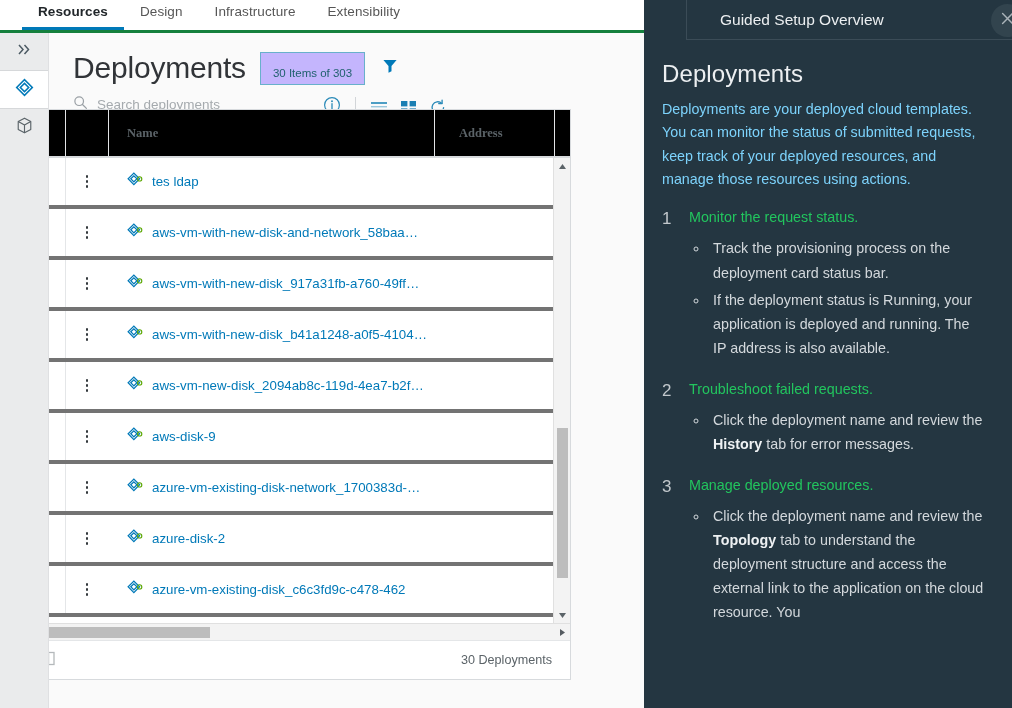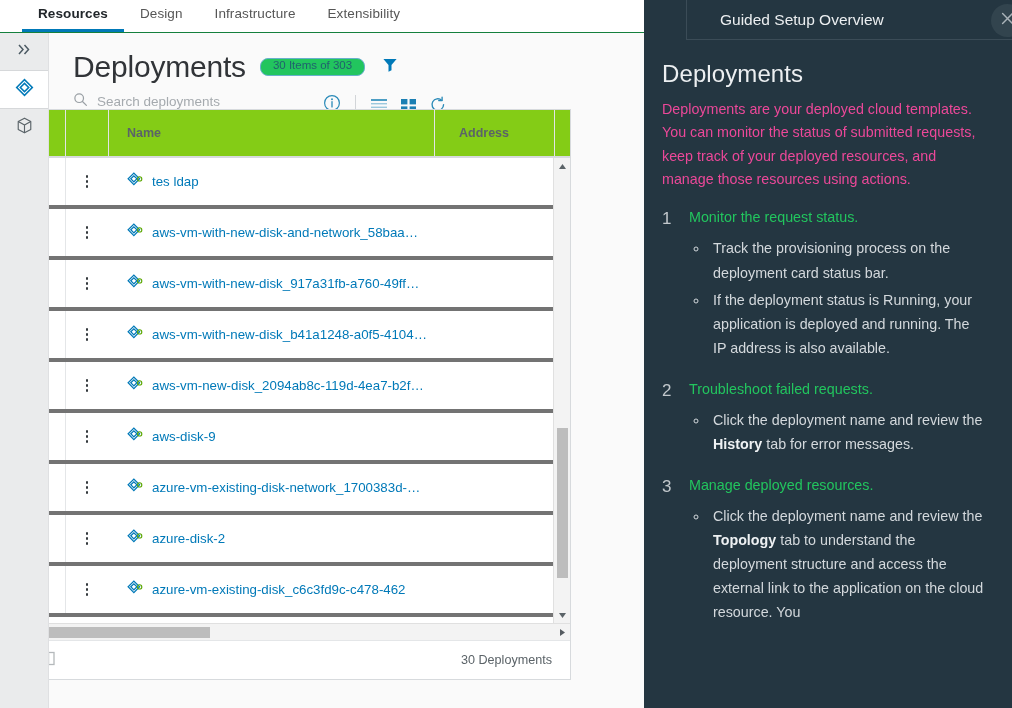--- a/index.html
+++ b/index.html
@@ -9,21 +9,21 @@
     overflow: hidden;
     background: #ffffff;
     font-family: "Liberation Sans", sans-serif;
     -webkit-font-smoothing: antialiased;
   }
   #app { position: relative; width: 1012px; height: 708px; background: #fafafa; }
 
   
   .tabbar {
     position: absolute; top: 0; left: 0; width: 1012px; height: 33px;
-    background: #ffffff; border-bottom: 1px solid #15803d;
+    background: #ffffff; border-bottom: 3px solid #15803d;
     display: flex; align-items: flex-end; padding-left: 22px;
     z-index: 4;
   }
   .tab {
     font-size: 13.5px; color: #565656; padding: 0 16px 9px 16px;
     cursor: pointer; white-space: nowrap; letter-spacing: .1px;
     border-bottom: 3px solid transparent; line-height: 1;
   }
   .tab.active { color: #21262a; font-weight: 600; border-bottom-color: #0079b8; }
 
@@ -49,23 +49,23 @@
 
   .page-title-row {
     display: flex; align-items: center; gap: 14px;
     padding: 19px 0 0 24px;
   }
   .page-title {
     font-size: 30px; font-weight: 300; color: #313438; letter-spacing: -.2px;
     line-height: 1;
   }
   .count-badge {
-    border: 1px solid #68b0cb; border-radius: 8px;
-    background: #22c55e; color: #21616e;
-    font-size: 11.5px; padding: 1px 12px 4px; white-space: nowrap;
+    border: 1px solid #68b0cb; border-radius: 0;
+    background: #c4b5fd; color: #21616e;
+    font-size: 11.5px; padding: 15px 12px 4px; white-space: nowrap;
     line-height: 1;
   }
   .filter-btn { cursor: pointer; display: flex; align-items: center; margin-left: 2px; }
 
   .search-row {
     display: flex; align-items: center; padding: 10px 0 0 24px; gap: 0;
   }
   .search-box {
     display: flex; align-items: center; gap: 9px;
     width: 236px; border-bottom: 1px solid #b7bcc0; padding-bottom: 5px;
@@ -81,22 +81,23 @@
   .view-icon { cursor: pointer; display: flex; }
 
   
   .grid-wrap {
     position: absolute; left: 22px; top: 109px; width: 549px; height: 571px;
     background: #ffffff; border: 1px solid #d7dadd;
     display: flex; flex-direction: column;
   }
   .grid-head {
     display: flex; height: 48px; flex: 0 0 48px;
-    background: #84cc16; border-bottom: 2px solid #d7dadd;
+    background: #000000; border-bottom: 2px solid #d7dadd;
     align-items: stretch;
+    font-family: Liberation Serif, serif;
   }
   .hc { display: flex; align-items: center; font-size: 12.5px; font-weight: 700; color: #5b6368; }
   .hc-expand { width: 42px; }
   .hc-menu   { width: 43px; border-left: 1px solid #e2e4e6; }
   .hc-name   { flex: 1 1 auto; border-left: 1px solid #e2e4e6; padding-left: 18px; }
   .hc-addr   { width: 120px; border-left: 1px solid #e2e4e6; padding-left: 24px; }
   .hc-pad    { width: 16px; border-left: 1px solid #e2e4e6; }
 
   .grid-body { flex: 1 1 auto; position: relative; overflow: hidden; }
   .grid-rows { position: absolute; inset: 0; }
@@ -163,21 +164,21 @@
   .panel-close {
     position: absolute; right: -12px; top: 4px; width: 33px; height: 33px;
     border-radius: 50%; background: #32444e; display: flex;
     align-items: center; justify-content: center; cursor: pointer;
   }
   .panel-body { padding: 20px 26px 0 18px; }
   .panel-h2 {
     font-size: 24px; font-weight: 300; color: #eceff1; margin-bottom: 10px;
     letter-spacing: .1px;
   }
-  .panel-p { font-size: 14.3px; line-height: 1.63; color: #ec4899; }
+  .panel-p { font-size: 14.3px; line-height: 1.63; color: #7dd3fc; }
   ol.steps { list-style: none; margin-top: 17px; }
   ol.steps > li { display: flex; gap: 14px; margin-bottom: 17px; }
   .step-num { font-size: 17px; color: #c2c8cc; font-weight: 300; flex: 0 0 13px; line-height: 1.35; }
   .step-main { flex: 1 1 auto; }
   .step-title { font-size: 14.3px; color: #22c55e; line-height: 1.35; }
   ul.subs { margin: 9px 0 0 20px; }
   ul.subs li {
     font-size: 14.3px; line-height: 1.68; color: #d3d8dc;
     margin-bottom: 3px; padding-left: 4px;
   }

